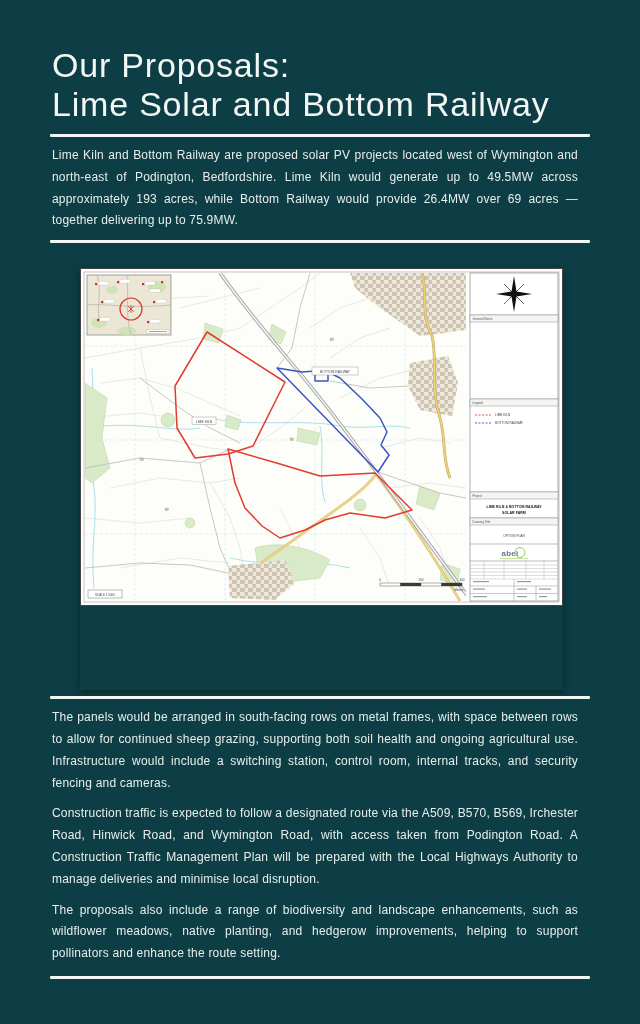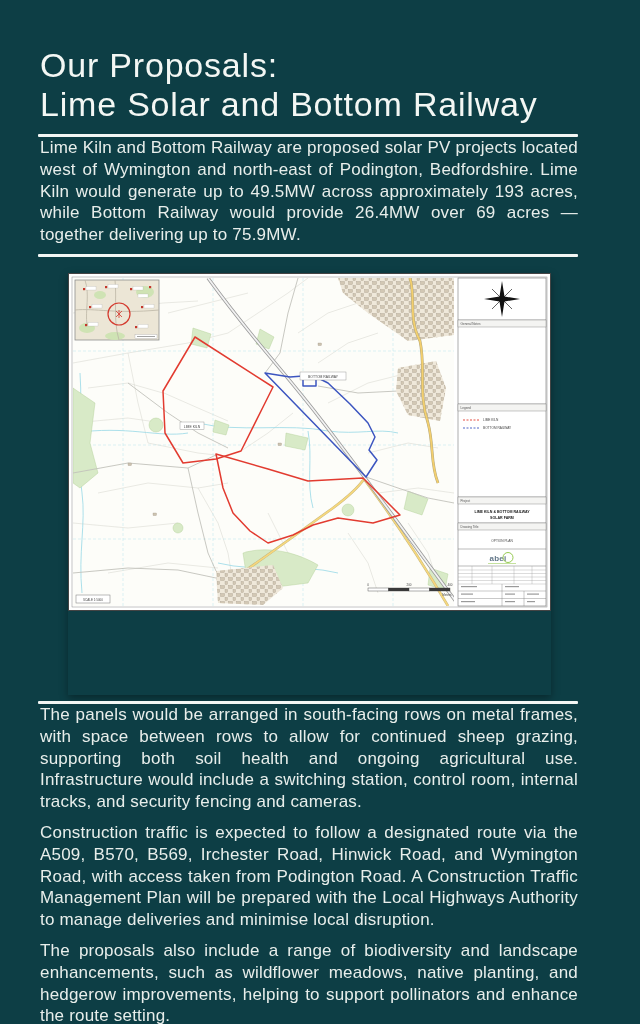--- a/index.html
+++ b/index.html
@@ -1,38 +1,38 @@
 <!DOCTYPE html>
 <html><head>
 <meta charset="utf-8">
 <style>
   html,body{margin:0;padding:0;background:#0d3e45;}
   .page{
     position:relative;width:640px;height:1024px;overflow:hidden;
     background:#0d3e45;box-sizing:border-box;
-    padding:0 62px 0 40px;
+    padding:0 62px 0 52px;
     font-family:"Liberation Sans", sans-serif;
     color:#e9efec;
   }
   .title{
     margin-top:46px;font-size:34px;line-height:39px;font-weight:300;
     letter-spacing:0.8px;color:#f3f7f4;
   }
   .rule{height:3px;background:#f2f6f4;border-radius:1px;width:540px;margin-left:-2px;}
   .r1{margin-top:10px;}
   .r2{margin-top:8px;}
   .r3{margin-top:6px;}
   .r4{margin-top:11px;}
   p.body{
-    margin:0 0 0 0;font-size:17px;line-height:21.8px;font-weight:300;
+    margin:8px 0 0 0;font-size:12px;line-height:21.8px;font-weight:300;
     text-align:justify;letter-spacing:0.2px;color:#e8eeeb;
   }
   p.mt{margin-top:9px;}
   .map-wrap{
-    margin-top:16px;margin-left:28px;width:483px;height:422px;
+    margin-top:25px;margin-left:28px;width:483px;height:422px;
     box-shadow:0 3px 8px rgba(0,0,0,0.35);
   }
   svg{display:block;}
   .tb-label{font-size:3.1px;fill:#555;}
   .tb-small{font-size:3.2px;fill:#444;}
   .tb-proj{font-size:3.6px;fill:#222;font-weight:bold;}
   .maplabel{font-size:3.4px;fill:#444;}
 </style>
 </head>
 <body>

